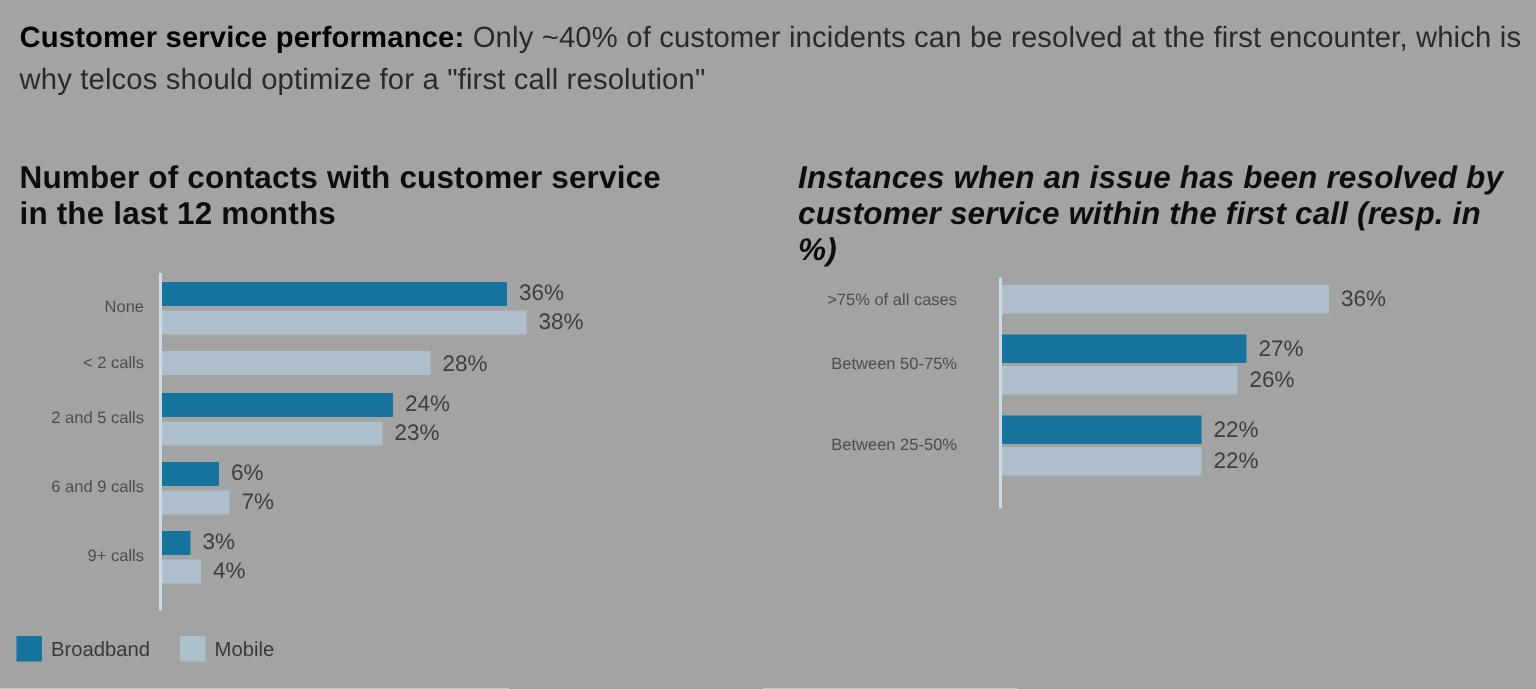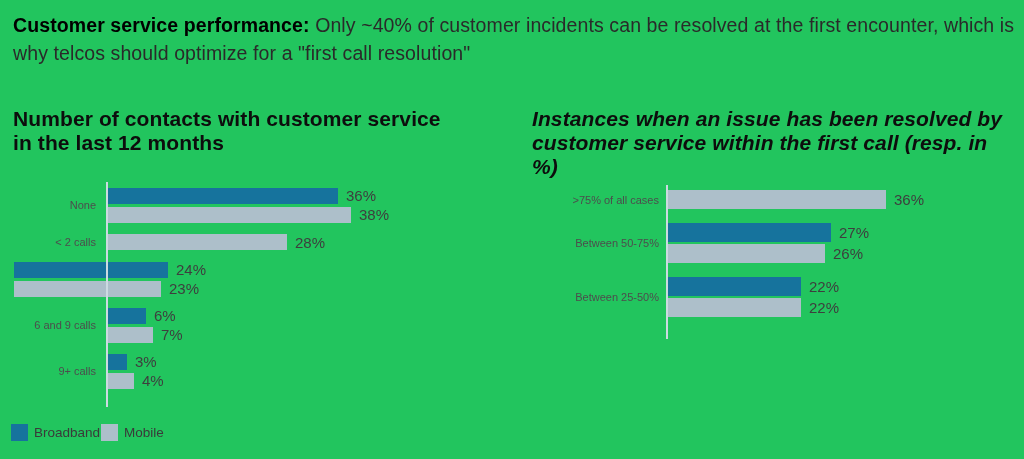--- a/index.html
+++ b/index.html
@@ -2,21 +2,21 @@
 <html><head>
 <meta charset="utf-8">
 <style>
   * { margin: 0; padding: 0; box-sizing: border-box; }
   html, body { background: #ffffff; }
   body {
     width: 1024px; height: 459px;
     font-family: "Liberation Sans", sans-serif;
     position: relative; overflow: hidden;
   }
-  .canvas { position: absolute; inset: 0; background: #22c55e; }
+  .canvas { position: absolute; inset: 0; background: #a3a3a3; }
 
   .page-title {
     position: absolute; left: 13px; top: 11px; width: 1002px;
     font-size: 19.5px; line-height: 28px; color: #2a2a2a;
     font-weight: 400; letter-spacing: 0.1px;
   }
   .page-title .bold { font-weight: 700; color: #000; }
 
   .section-title {
     position: absolute; top: 107px;
@@ -37,28 +37,28 @@
   .plot .barline { display: flex; align-items: center; }
   .plot .val { font-size: 15px; color: #3e3e3e; margin-left: 8px; white-space: nowrap; }
 
   .plot.p0 { left: 12px; top: 187px; }
   .plot.p0 .cat { width: 94px; padding-right: 10px; }
   .plot.p0 .axis { left: 94px; }
   .plot.p0 .row { margin-bottom: 10px; }
   .plot.p0 .bar { height: 16px; }
 
   .plot.p1 { left: 532px; top: 190px; }
-  .plot.p1 .cat { width: 134px; padding-right: 7px; }
+  .plot.p1 .cat { width: 134px; padding-right: 28px; }
   .plot.p1 .axis { left: 134px; }
   .plot.p1 .row { margin-bottom: 14px; }
   .plot.p1 .bar { height: 19px; }
 
   .legend {
     position: absolute; left: 11px; top: 424px;
-    display: flex; align-items: flex-start; gap: 1px;
+    display: flex; align-items: flex-start; gap: 20px;
   }
   .legend .item { display: flex; align-items: center; gap: 6px; }
   .legend .swatch { width: 17px; height: 17px; flex: 0 0 auto; }
   .legend .lab { font-size: 13.5px; color: #3a3a3a; }
 </style>
 </head>
 <body>
 
 <div class="canvas">
 
@@ -86,20 +86,21 @@
       <div class="row">
         <div class="cat">&lt; 2 calls</div>
         <div class="bars">
           <div class="barline">
             <div class="bar" style="width: 179px; background: rgb(173, 191, 202);"></div>
             <span class="val">28%</span>
           </div>
         </div>
       </div>
       <div class="row">
+        <div class="cat">2 and 5 calls</div>
         <div class="bars">
           <div class="barline">
             <div class="bar" style="width: 154px; background: rgb(22, 115, 157);"></div>
             <span class="val">24%</span>
           </div>
           <div class="barline">
             <div class="bar" style="width: 147px; background: rgb(173, 191, 202);"></div>
             <span class="val">23%</span>
           </div>
         </div>

